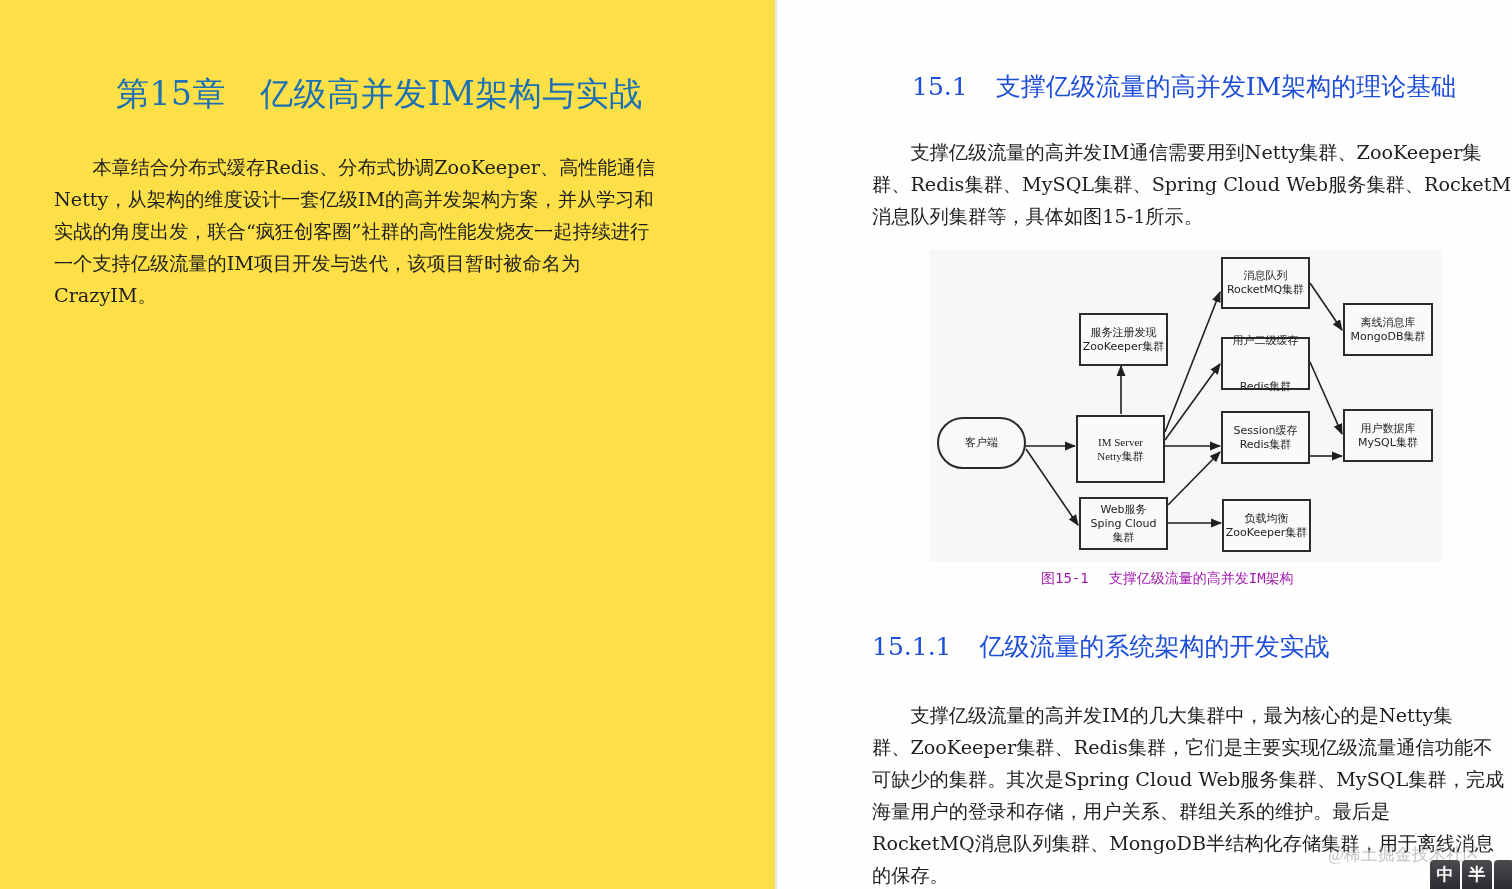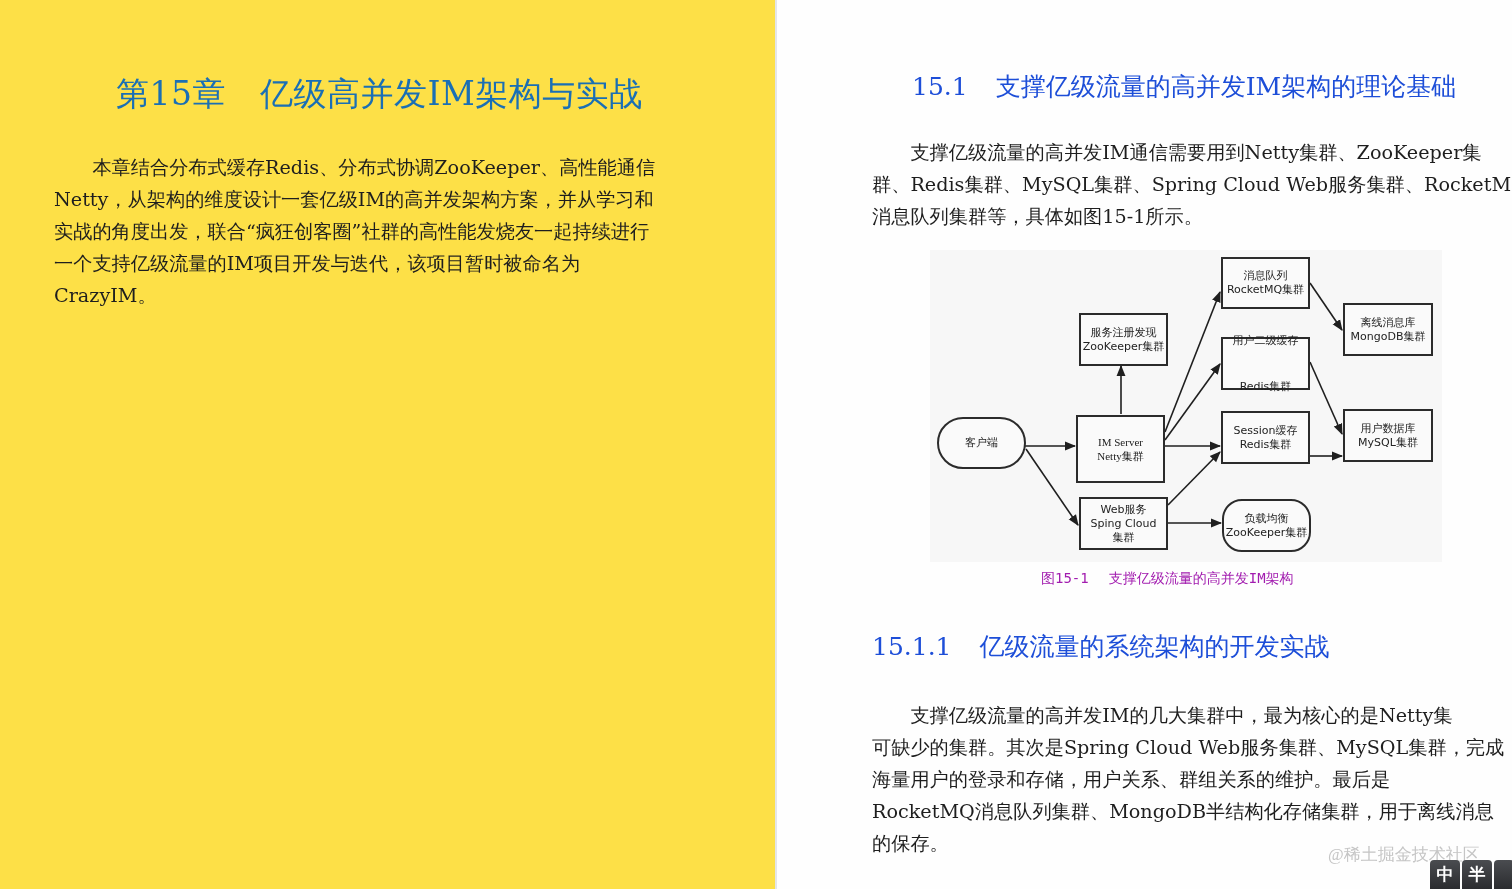--- a/index.html
+++ b/index.html
@@ -102,21 +102,21 @@
     <span>RocketMQ集群</span>
   </div>
   <div class="node" style="left:291px; top:87px; width:89px; height:53px;gap:32px;">
     <span>用户二级缓存</span>
     <span>Redis集群</span>
   </div>
   <div class="node" style="left:291px; top:161px; width:89px; height:53px;">
     <span>Session缓存</span>
     <span>Redis集群</span>
   </div>
-  <div class="node" style="left:292px; top:249px; width:89px; height:53px;border-radius:20px;">
+  <div class="node" style="left:292px; top:249px; width:89px; height:53px;">
     <span>负载均衡</span>
     <span>ZooKeeper集群</span>
   </div>
   <div class="node" style="left:413px; top:53px; width:90px; height:53px;">
     <span>离线消息库</span>
     <span>MongoDB集群</span>
   </div>
   <div class="node" style="left:413px; top:159px; width:90px; height:53px;">
     <span>用户数据库</span>
     <span>MySQL集群</span>
@@ -126,20 +126,21 @@
 <div class="caption">
   <span class="num">图15-1</span><span>支撑亿级流量的高并发IM架构</span>
 </div>
 
 <div class="h-sec" style="left:872px; top:630px;">
   <span class="num">15.1.1</span><span>亿级流量的系统架构的开发实战</span>
 </div>
 
 <div class="para" style="left:872px; top:700px;">
   <p>　　支撑亿级流量的高并发IM的几大集群中，最为核心的是Netty集</p>
+  <p>群、ZooKeeper集群、Redis集群，它们是主要实现亿级流量通信功能不</p>
   <p>可缺少的集群。其次是Spring Cloud Web服务集群、MySQL集群，完成</p>
   <p>海量用户的登录和存储，用户关系、群组关系的维护。最后是</p>
   <p>RocketMQ消息队列集群、MongoDB半结构化存储集群，用于离线消息</p>
   <p>的保存。</p>
 </div>
 
 <div class="watermark">@稀土掘金技术社区</div>
 
 <div class="ime">
   <div class="key">中</div>

